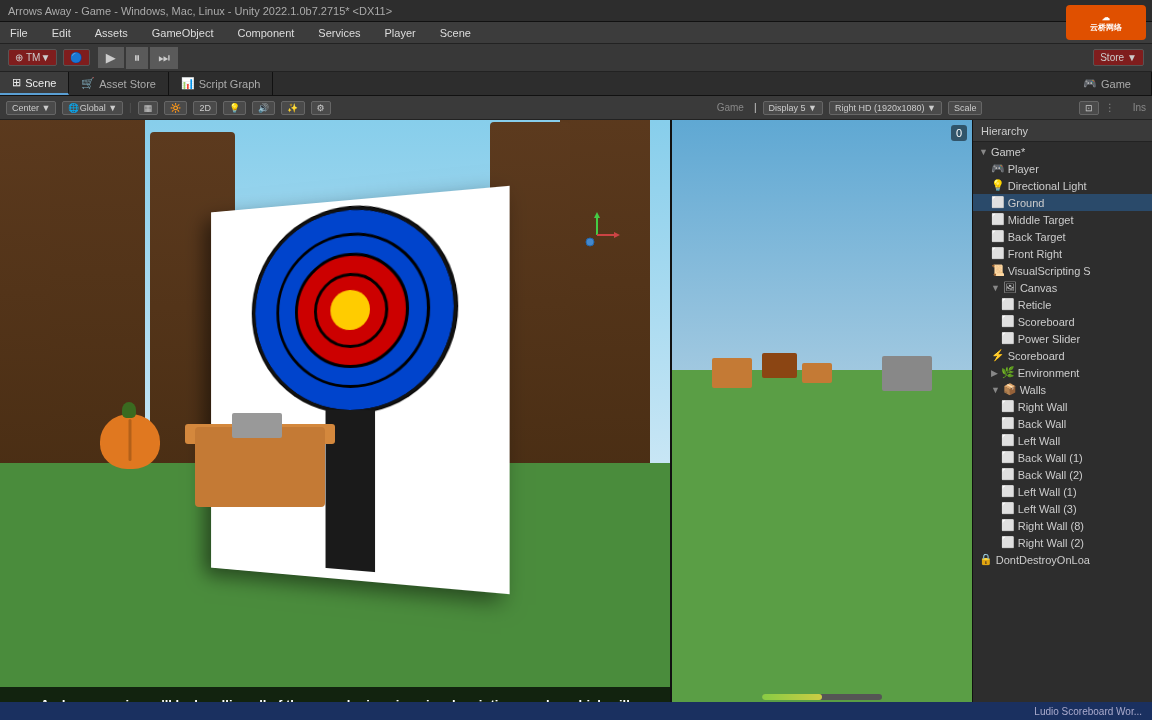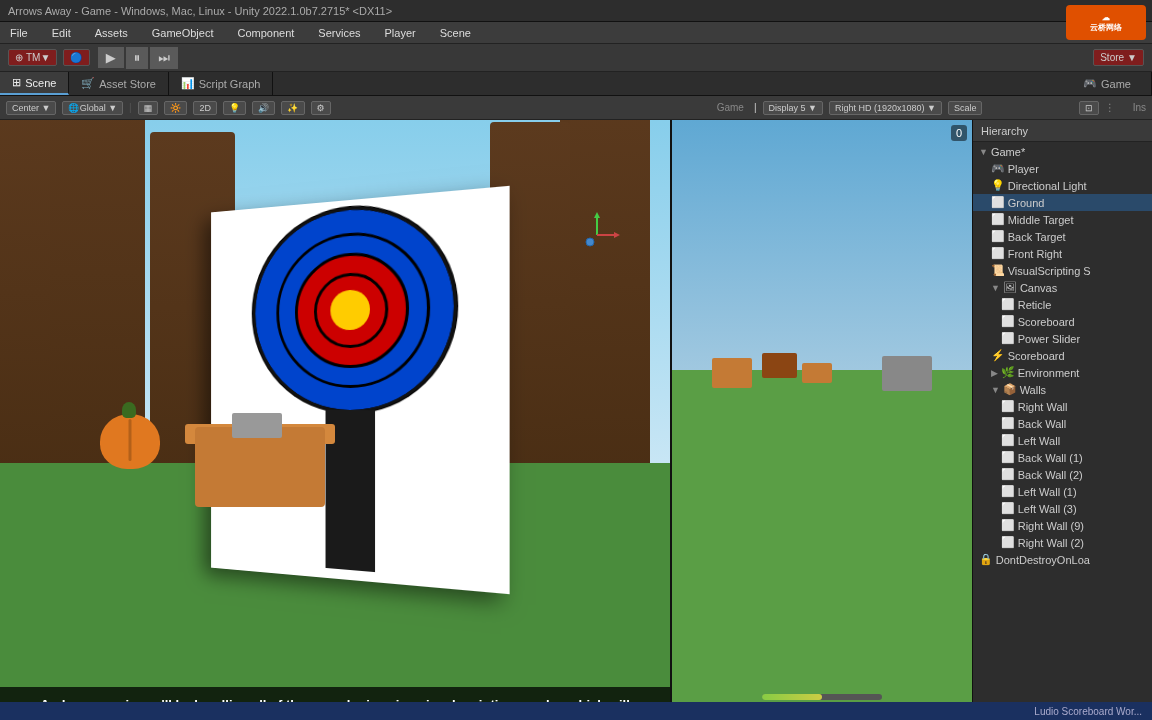--- a/index.html
+++ b/index.html
@@ -721,21 +721,21 @@
       <div class="hier-item" style="padding-left:28px;">
         <span>⬜</span>
         <span>Left Wall (1)</span>
       </div>
       <div class="hier-item" style="padding-left:28px;">
         <span>⬜</span>
         <span>Left Wall (3)</span>
       </div>
       <div class="hier-item" style="padding-left:28px;">
         <span>⬜</span>
-        <span>Right Wall (9)</span>
+        <span>Right Wall (8)</span>
       </div>
       <div class="hier-item" style="padding-left:28px;">
         <span>⬜</span>
         <span>Right Wall (2)</span>
       </div>
       <div class="hier-item" style="padding-left:6px;">
         <span>🔒</span>
         <span>DontDestroyOnLoa</span>
       </div>
     </div>

